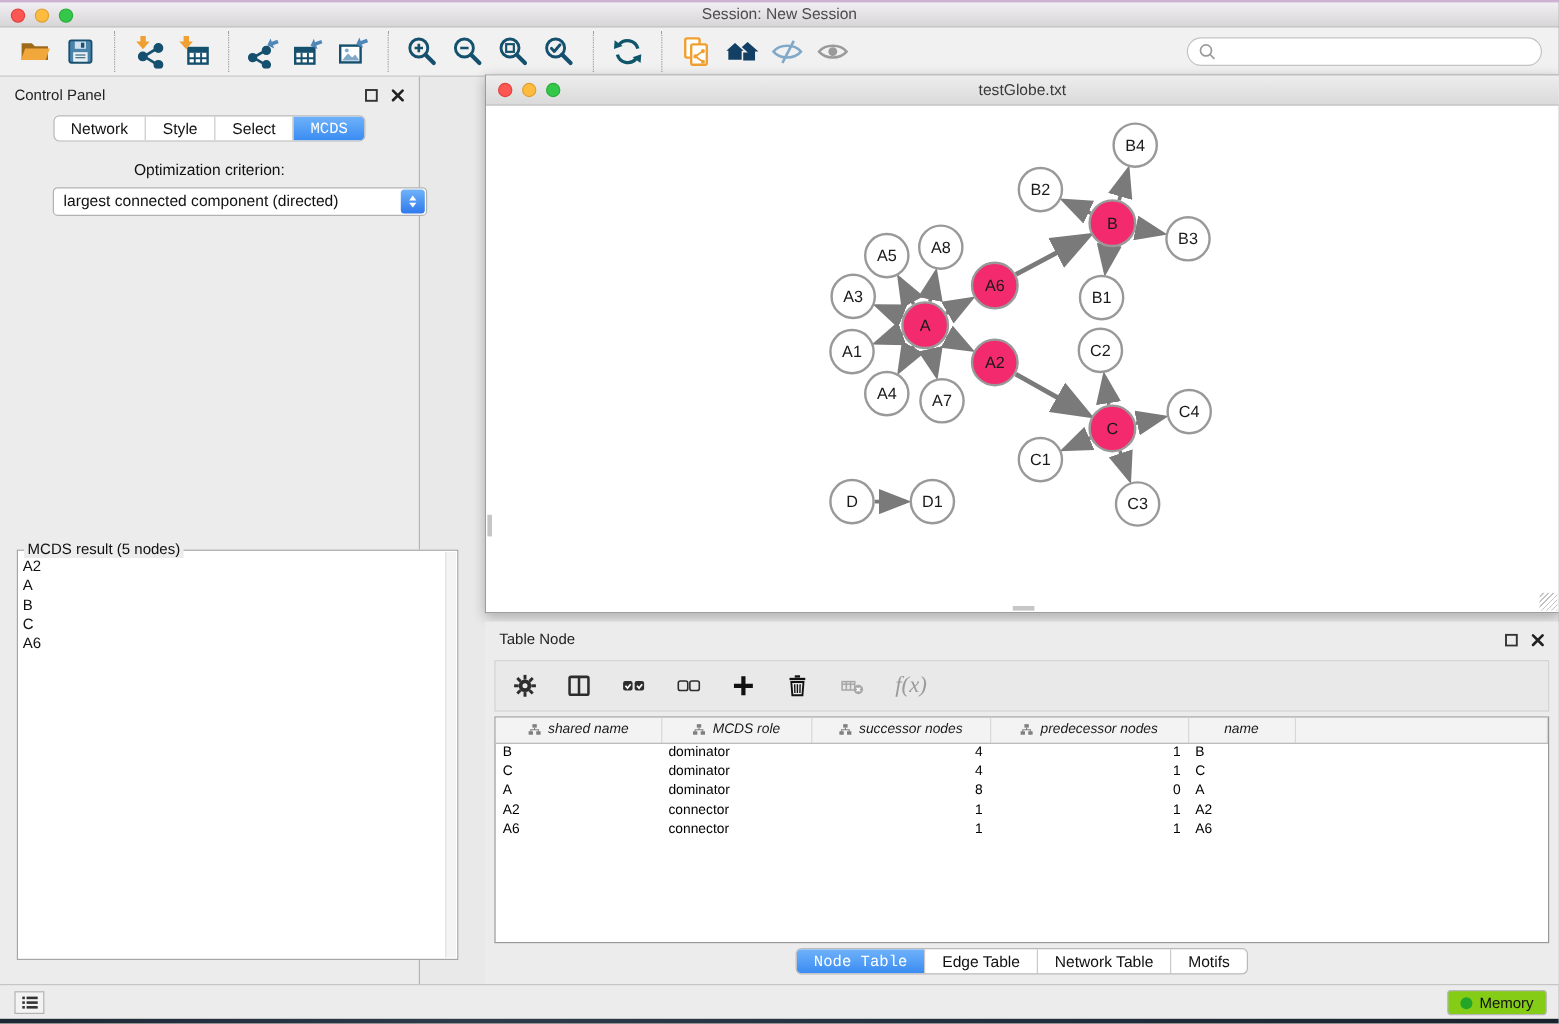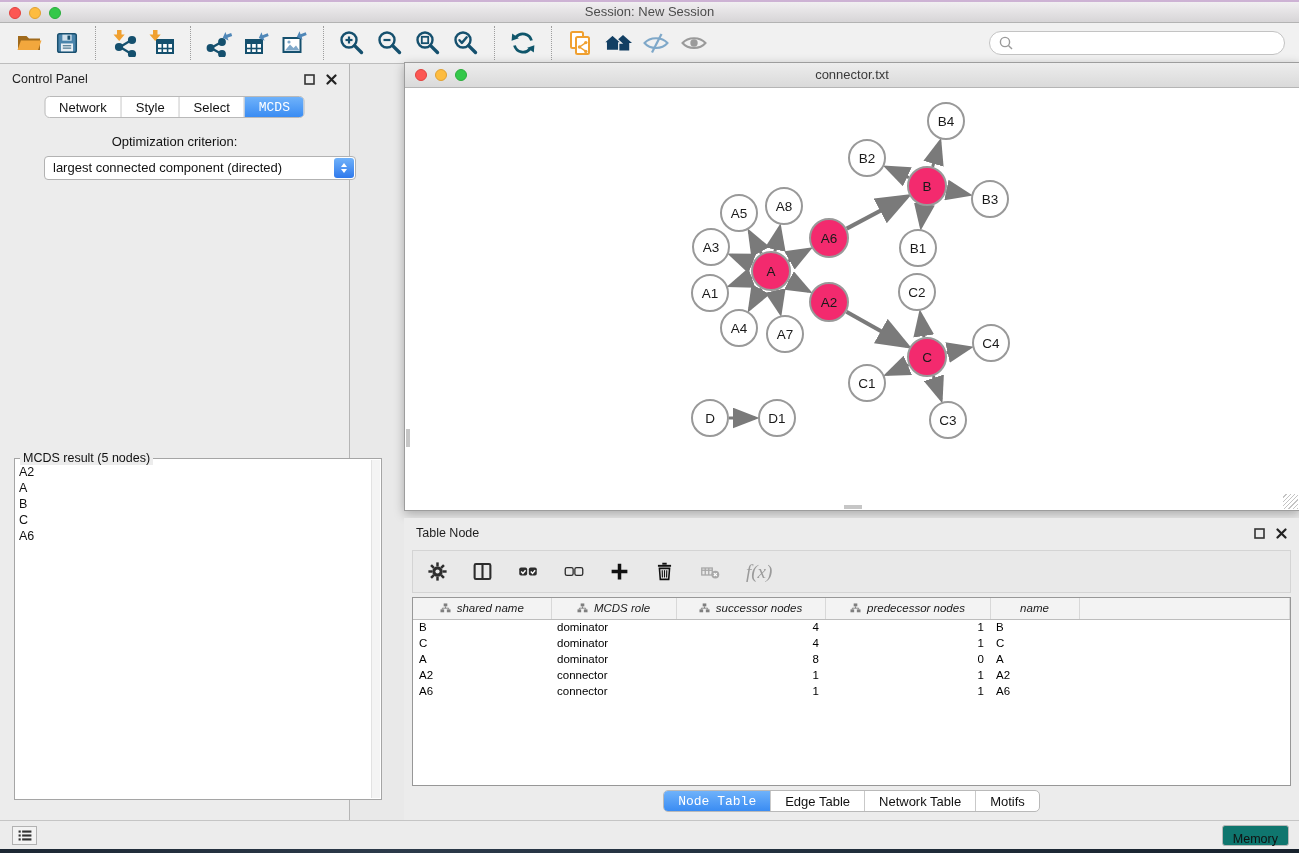--- a/index.html
+++ b/index.html
@@ -80,22 +80,22 @@
   table.node-table th .th-inner { display:flex; align-items:center; justify-content:center; gap:6px; }
   table.node-table td { height:16px; padding:0 6px; white-space:nowrap; overflow:hidden; }
   td.c-first { padding-left:10px; }
   td.num { text-align:right; padding-right:16px; }
   .tp-tabs { position:absolute; top:272px; left:0; right:0; display:flex; justify-content:center; }
 
   
   .statusbar { position:absolute; left:0; right:0; top:820px; height:29px; background:#ececec; border-top:1px solid #c5c5c5; }
   .list-btn { position:absolute; left:12px; top:5px; width:25px; height:19px; background:#f3f3f3; border:1px solid #b2b2b2;
     display:flex; align-items:center; justify-content:center; }
-  .memory-btn { position:absolute; right:10px; top:4px; height:21px; background:#0f766e; border:1px solid #b7b7b7;
-    border-radius:3px; display:flex; align-items:center; gap:6px; padding:0 10px; font-size:12.5px; color:#111; font-family:"Liberation Sans",sans-serif;flex-direction:column;}
+  .memory-btn { position:absolute; right:10px; top:4px; height:21px; background:#84cc16; border:1px solid #b7b7b7;
+    border-radius:3px; display:flex; align-items:center; gap:6px; padding:0 10px; font-size:12.5px; color:#111; font-family:"Liberation Sans",sans-serif;}
   .mem-dot { width:10px; height:10px; border-radius:50%; background:#23a52a; }
   .desktop-strip { position:absolute; left:0; right:0; bottom:0; height:4px;
     background:linear-gradient(90deg,#1c2733,#2c3a4a 30%,#22303e 60%,#18222d); }
 </style>
 </head>
 <body>
 
 <div class="screen">
 
   <div class="titlebar">
@@ -298,21 +298,21 @@
 
     <div class="workspace">
 
       <div class="network-window">
         <div class="net-titlebar">
           <div class="net-traffic">
             <span class="tl red"></span>
             <span class="tl yellow"></span>
             <span class="tl green"></span>
           </div>
-          <div class="net-title">connector.txt</div>
+          <div class="net-title">testGlobe.txt</div>
         </div>
         <div class="net-canvas">
           <svg id="graph-svg" width="894" height="421" viewBox="0 0 894 421">
             <defs>
               <marker id="arrow" markerWidth="9" markerHeight="7" refX="7.5" refY="3.5" orient="auto">
                 <path d="M0 0 L9 3.5 L0 7 Z" fill="#7a7a7a"></path>
               </marker>
             </defs>
             <g id="graph-edges">
                 <line x1="355.3384531417733" y1="164.48844631946412" x2="343.6277015440494" y2="143.26270904858947" stroke="#7a7a7a" stroke-width="3" marker-end="url(#arrow)"></line>

